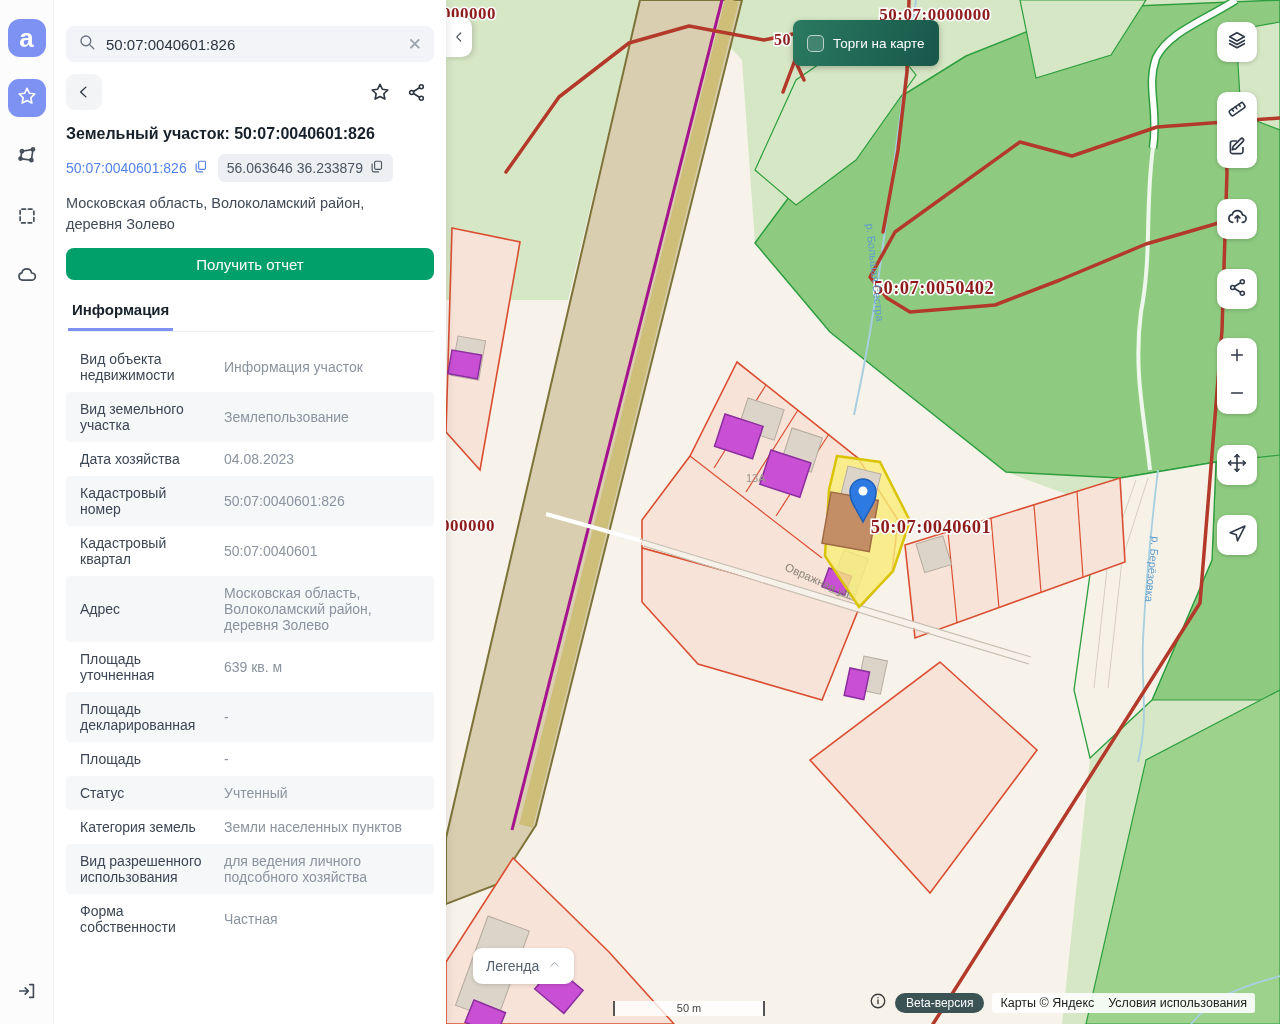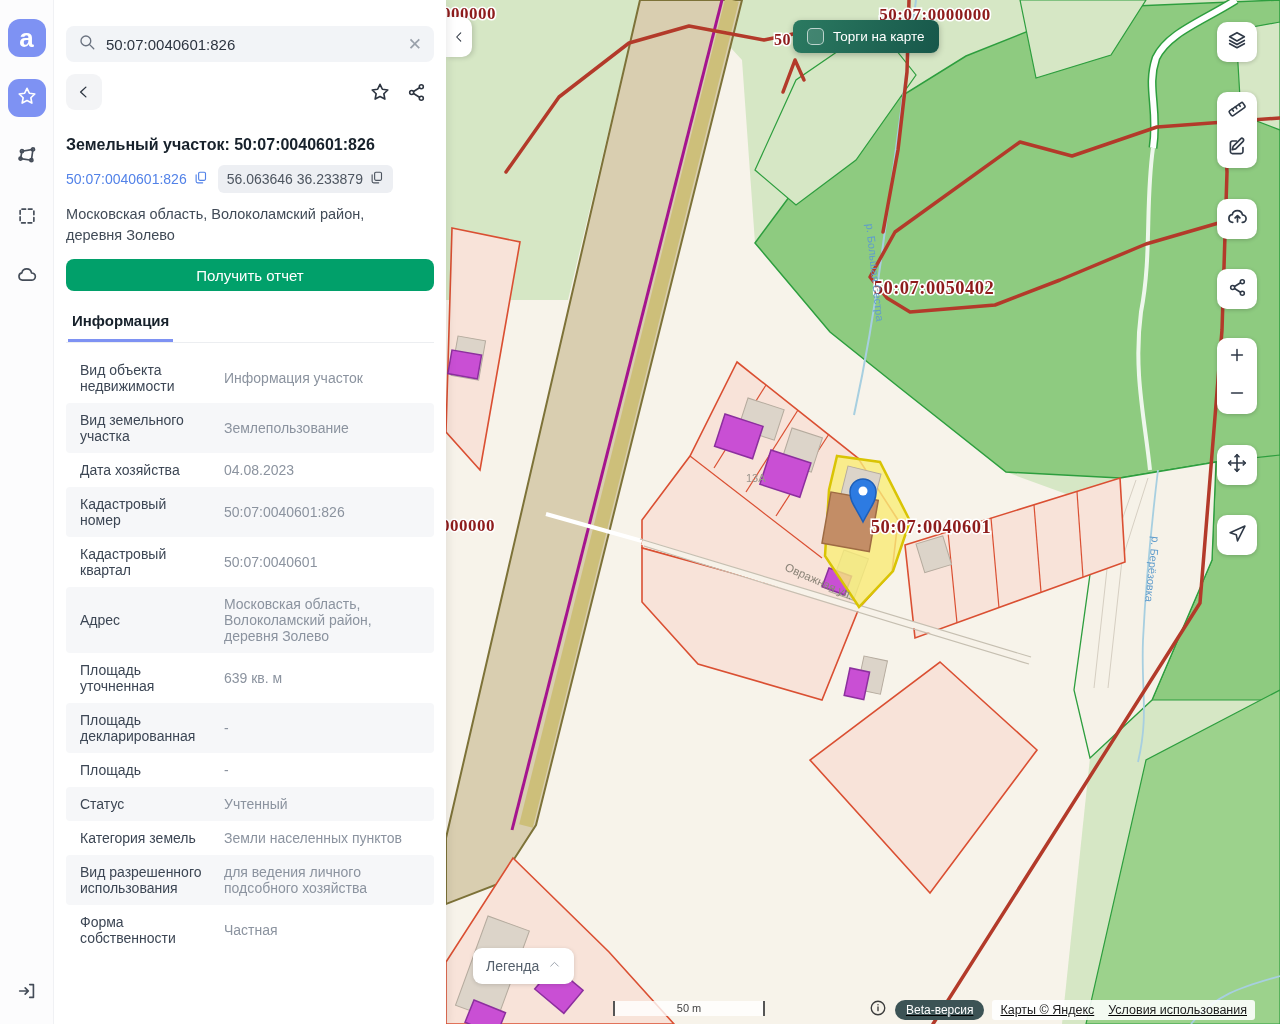--- a/index.html
+++ b/index.html
@@ -18,46 +18,46 @@
 
   
   .panel { width:392px; flex:0 0 392px; height:100%; background:#fff; position:relative; z-index:5; box-shadow:3px 0 8px rgba(0,0,0,.07); padding:4px 12px; overflow:hidden; }
   .searchbar { margin-top:22px; height:36px; background:#f2f4f7; border-radius:8px; display:flex; align-items:center; padding:0 12px; gap:10px; }
   .searchbar input { flex:1; border:none; outline:none; background:transparent; font-size:15px; color:#2c3440; font-family:inherit; }
   .close-x { color:#9aa1ab; font-size:17px; cursor:pointer; line-height:1; }
   .hdr-row { margin-top:12px; display:flex; align-items:center; }
   .back-btn { width:36px; height:36px; background:#f3f4f6; border-radius:9px; display:flex; align-items:center; justify-content:center; }
   .hdr-row .grow { flex:1; }
   .icon-btn { width:36px; height:36px; border-radius:9px; display:flex; align-items:center; justify-content:center; }
-  .obj-title { margin-top:26px; font-size:16px; font-weight:bold; color:#17212b; }
+  .obj-title { margin-top:15px; font-size:16px; font-weight:bold; color:#17212b; }
   .chips { margin-top:11px; display:flex; align-items:center; gap:10px; }
   .chip-link { display:flex; align-items:center; gap:6px; color:#5282e8; font-size:14px; }
   .chip-gray { display:flex; align-items:center; gap:6px; background:#edeff3; border-radius:6px; padding:5px 9px; color:#4d5560; font-size:14px; }
   .addr { margin-top:11px; font-size:14.5px; color:#414b57; line-height:1.42; width:355px; }
   .report-btn { margin-top:14px; width:368px; height:32px; background:#01a06a; color:#fff; border:none; border-radius:8px; font-size:15px; font-family:inherit; cursor:pointer; }
   .tabs { margin-top:15px; border-bottom:1px solid #eceef1; }
   .tab { display:inline-block; padding:6px 4px 10px 4px; margin-left:2px; font-size:15px; font-weight:bold; color:#17212b; border-bottom:3px solid #7e92f3; }
   .trows { margin-top:10px; }
   .trow { display:flex; padding:9px 14px; border-radius:4px; font-size:14px; line-height:16px;align-items:center; }
   .trow:nth-child(even) { background:#f6f7f9; }
   .tlabel { width:128px; flex:0 0 128px; color:#3c4654; }
   .tvalue { margin-left:16px; color:#8b939f; flex:1; }
 
   
   .map { flex:1; height:100%; position:relative; overflow:hidden; background:#f7f3ea; }
   .map-svg { position:absolute; inset:0; width:100%; height:100%; display:block; }
   .collapse-tab { position:absolute; left:0; top:17px; width:26px; height:40px; background:#fff; border-radius:0 10px 10px 0; box-shadow:2px 1px 5px rgba(0,0,0,.15); display:flex; align-items:center; justify-content:center; }
-  .auction-pill { position:absolute; left:347px; top:20px; height:33px; padding:0 14px; border-radius:8px; background:linear-gradient(110deg,#2b7a61,#17574a); box-shadow:0 2px 6px rgba(0,0,0,.25); display:flex; align-items:center; gap:9px; color:#fff; font-size:13.5px; }
+  .auction-pill { position:absolute; left:347px; top:20px; height:46px; padding:0 14px; border-radius:8px; background:linear-gradient(110deg,#2b7a61,#17574a); box-shadow:0 2px 6px rgba(0,0,0,.25); display:flex; align-items:center; gap:9px; color:#fff; font-size:13.5px; }
   .auction-check { width:17px; height:17px; border-radius:5px; border:1.5px solid rgba(255,255,255,.65); background:rgba(255,255,255,.12); }
   .mbtn { position:absolute; right:23px; width:40px; height:40px; background:#fff; border-radius:10px; box-shadow:0 1px 4px rgba(0,0,0,.2); display:flex; align-items:center; justify-content:center; }
   .mgroup { position:absolute; right:23px; width:40px; background:#fff; border-radius:10px; box-shadow:0 1px 4px rgba(0,0,0,.2); display:flex; flex-direction:column; }
   .mgroup .cell { width:40px; height:38px; display:flex; align-items:center; justify-content:center; }
   .legend-btn { position:absolute; left:27px; top:948px; height:36px; background:#fff; border-radius:9px; box-shadow:0 1px 4px rgba(0,0,0,.15); display:flex; align-items:center; gap:9px; padding:0 13px; font-size:14px; color:#55606c; }
   .scalebar { position:absolute; left:167px; top:1001px; width:152px; height:15px; background:rgba(255,255,255,.8); border-left:2px solid #555; border-right:2px solid #555; font-size:11px; color:#444; text-align:center; line-height:15px; }
-  .attr { position:absolute; right:25px; bottom:3px; display:flex; align-items:center; gap:8px;text-decoration:underline; }
+  .attr { position:absolute; right:25px; bottom:10px; display:flex; align-items:center; gap:8px; }
   .beta-pill { background:#3c5355; color:#fff; font-size:12px; border-radius:11px; padding:3px 11px; }
   .attr-strip { background:rgba(255,255,255,.88); border-radius:3px; padding:3px 8px; display:flex; gap:14px; font-size:12.5px; color:#222; }
   svg.ic { fill:none; stroke-width:1.8; stroke-linecap:round; stroke-linejoin:round; }
   .ctrl svg { stroke:#2f3947; }
 </style>
 </head>
 <body>
 
 <div class="rail">
   <div class="logo">

